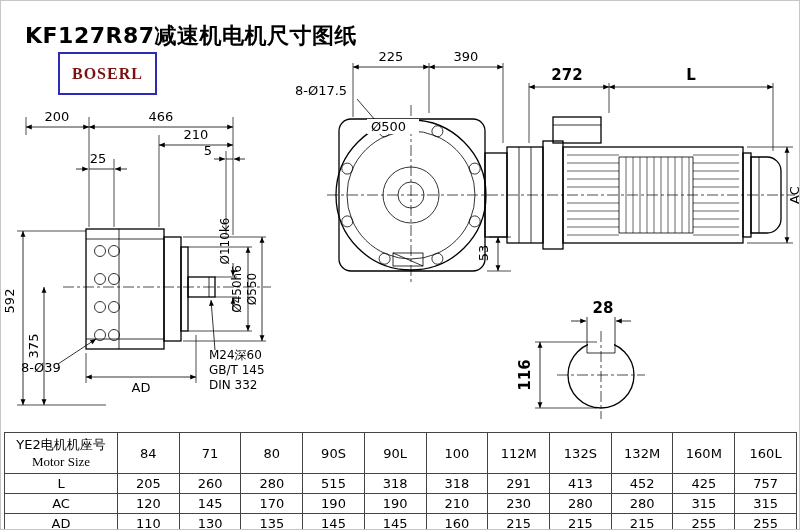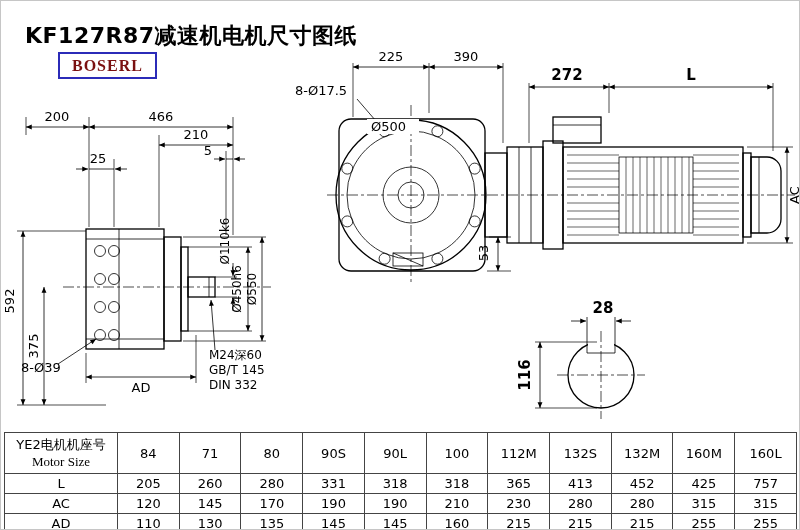--- a/index.html
+++ b/index.html
@@ -1,20 +1,20 @@
 <!DOCTYPE html>
 <html><head>
 <meta charset="utf-8">
 <style>
   html,body{margin:0;padding:0;background:#e9e9e9;}
   .page{position:relative;width:800px;height:530px;background:#fff;border:1px solid #c6c6c6;
         box-sizing:border-box;overflow:hidden;font-family:"DejaVu Sans",sans-serif;}
   .title{position:absolute;top:4px;left:8px;margin:16px;font-size:22px;font-weight:700;color:#000;
          font-family:"DejaVu Sans",sans-serif;letter-spacing:0.5px;}
-  .logo{position:absolute;top:51px;left:57px;border:2px solid #2b2bb8;padding:2px 12px;background:#fff;}
+  .logo{position:absolute;top:51px;left:57px;border:2px solid #2b2bb8;padding:10px 12px;background:#fff;}
   .logo span{font-family:"Liberation Serif",serif;font-weight:700;font-size:16px;color:#7a1111;letter-spacing:1px;}
   svg{position:absolute;top:0;left:0;}
   svg .p{stroke:#000;stroke-width:1.3;fill:none;}
   svg .p2{stroke:#000;stroke-width:0.8;fill:none;}
   svg .fin{stroke:#000;stroke-width:0.6;fill:none;}
   svg .ext{stroke:#000;stroke-width:0.7;}
   svg .dl{stroke:#000;stroke-width:0.8;}
   svg .cl{stroke:#000;stroke-width:0.7;stroke-dasharray:11 3 3 3;fill:none;}
   svg text{fill:#000;}
   svg .t{font:13px "DejaVu Sans",sans-serif;}
@@ -304,24 +304,24 @@
       <th>132S</th>
       <th>132M</th>
       <th>160M</th>
       <th>160L</th>
     </tr>
     <tr>
       <td class="first">L</td>
       <td>205</td>
       <td>260</td>
       <td>280</td>
-      <td>331</td>
+      <td>515</td>
       <td>318</td>
       <td>318</td>
-      <td>365</td>
+      <td>291</td>
       <td>413</td>
       <td>452</td>
       <td>425</td>
       <td>757</td>
     </tr>
     <tr>
       <td class="first">AC</td>
       <td>120</td>
       <td>145</td>
       <td>170</td>

